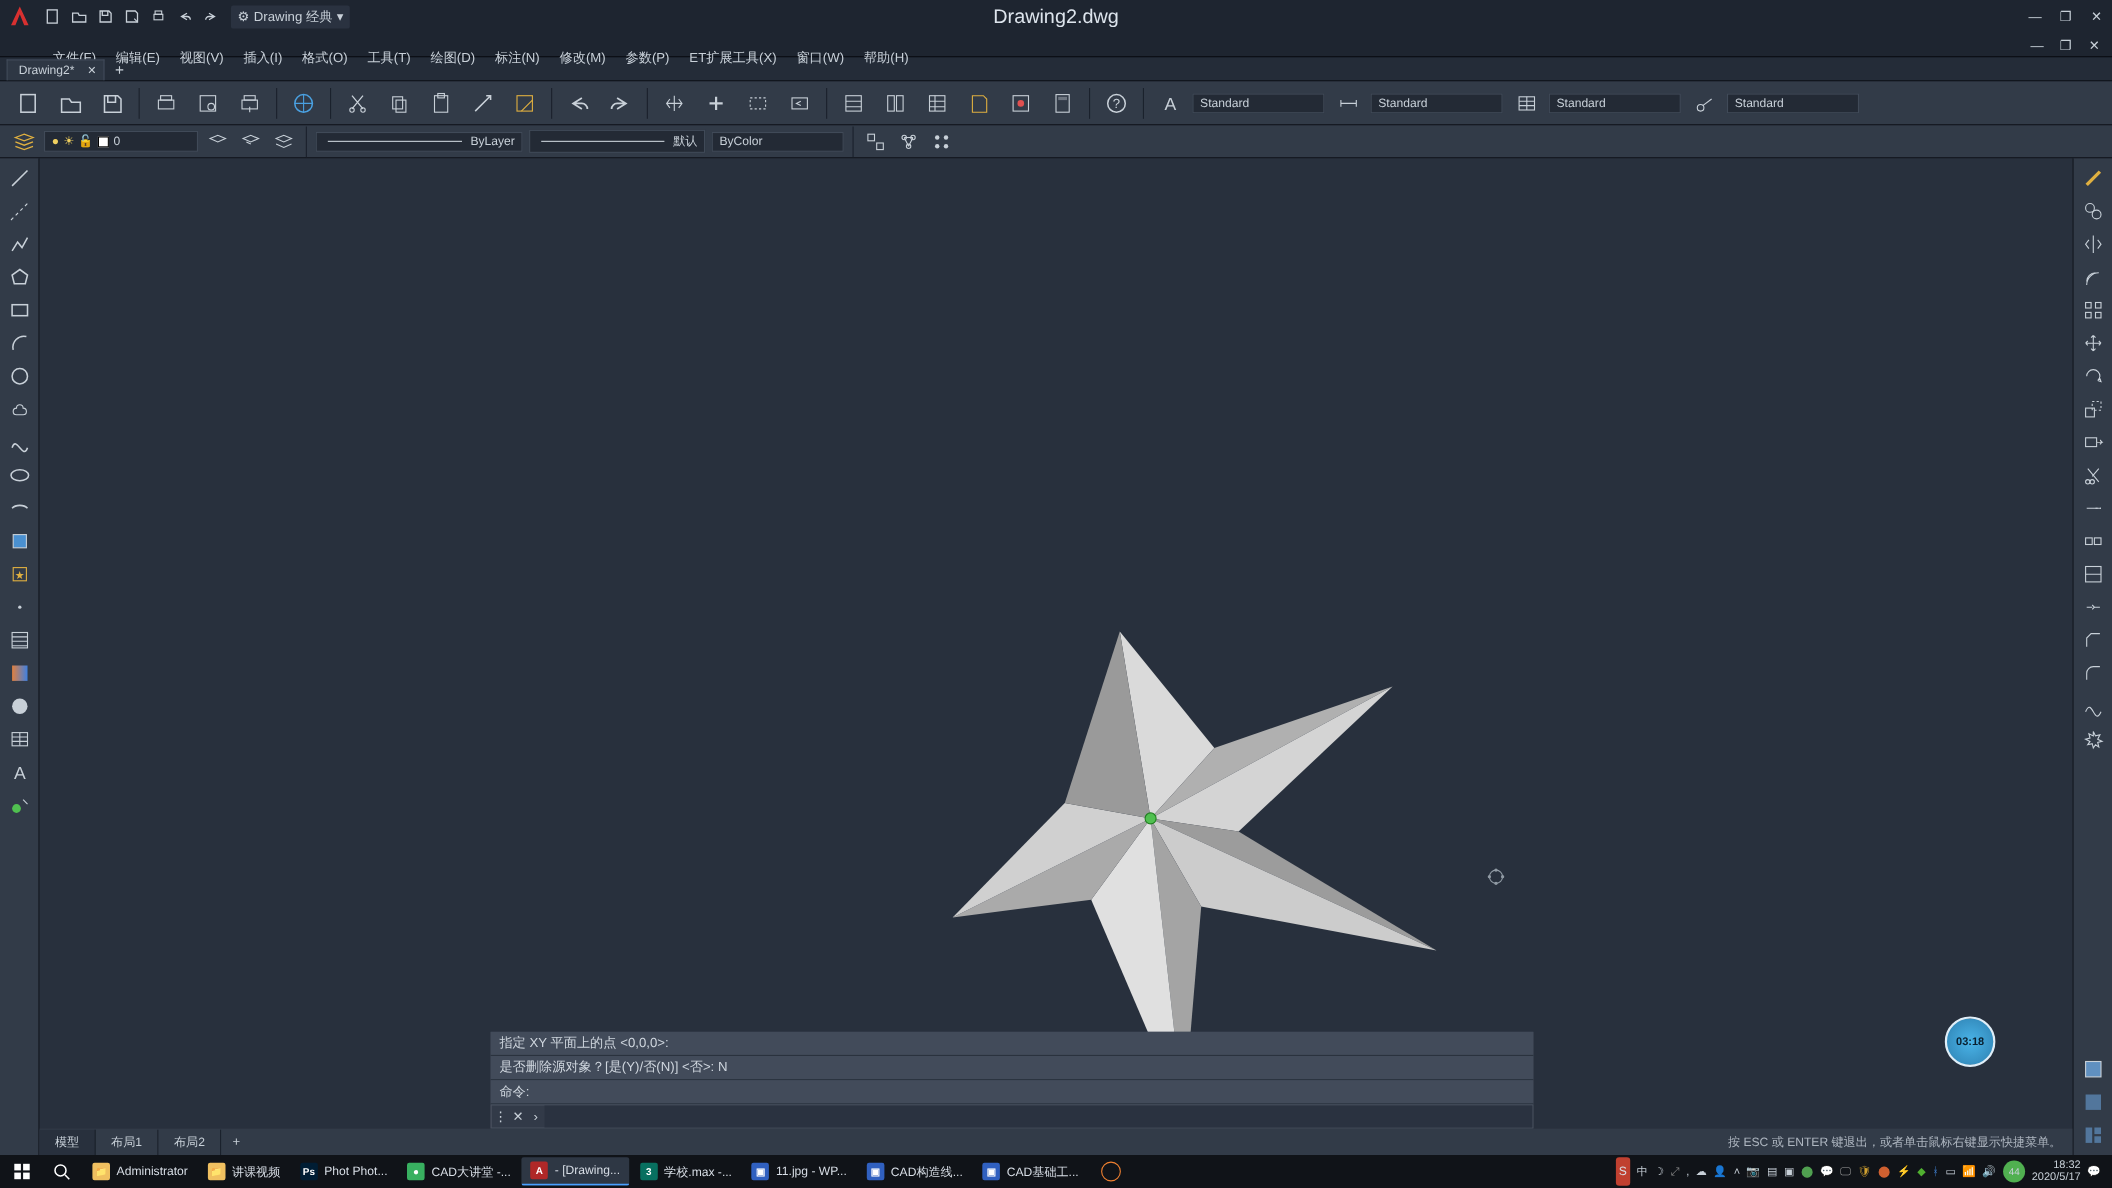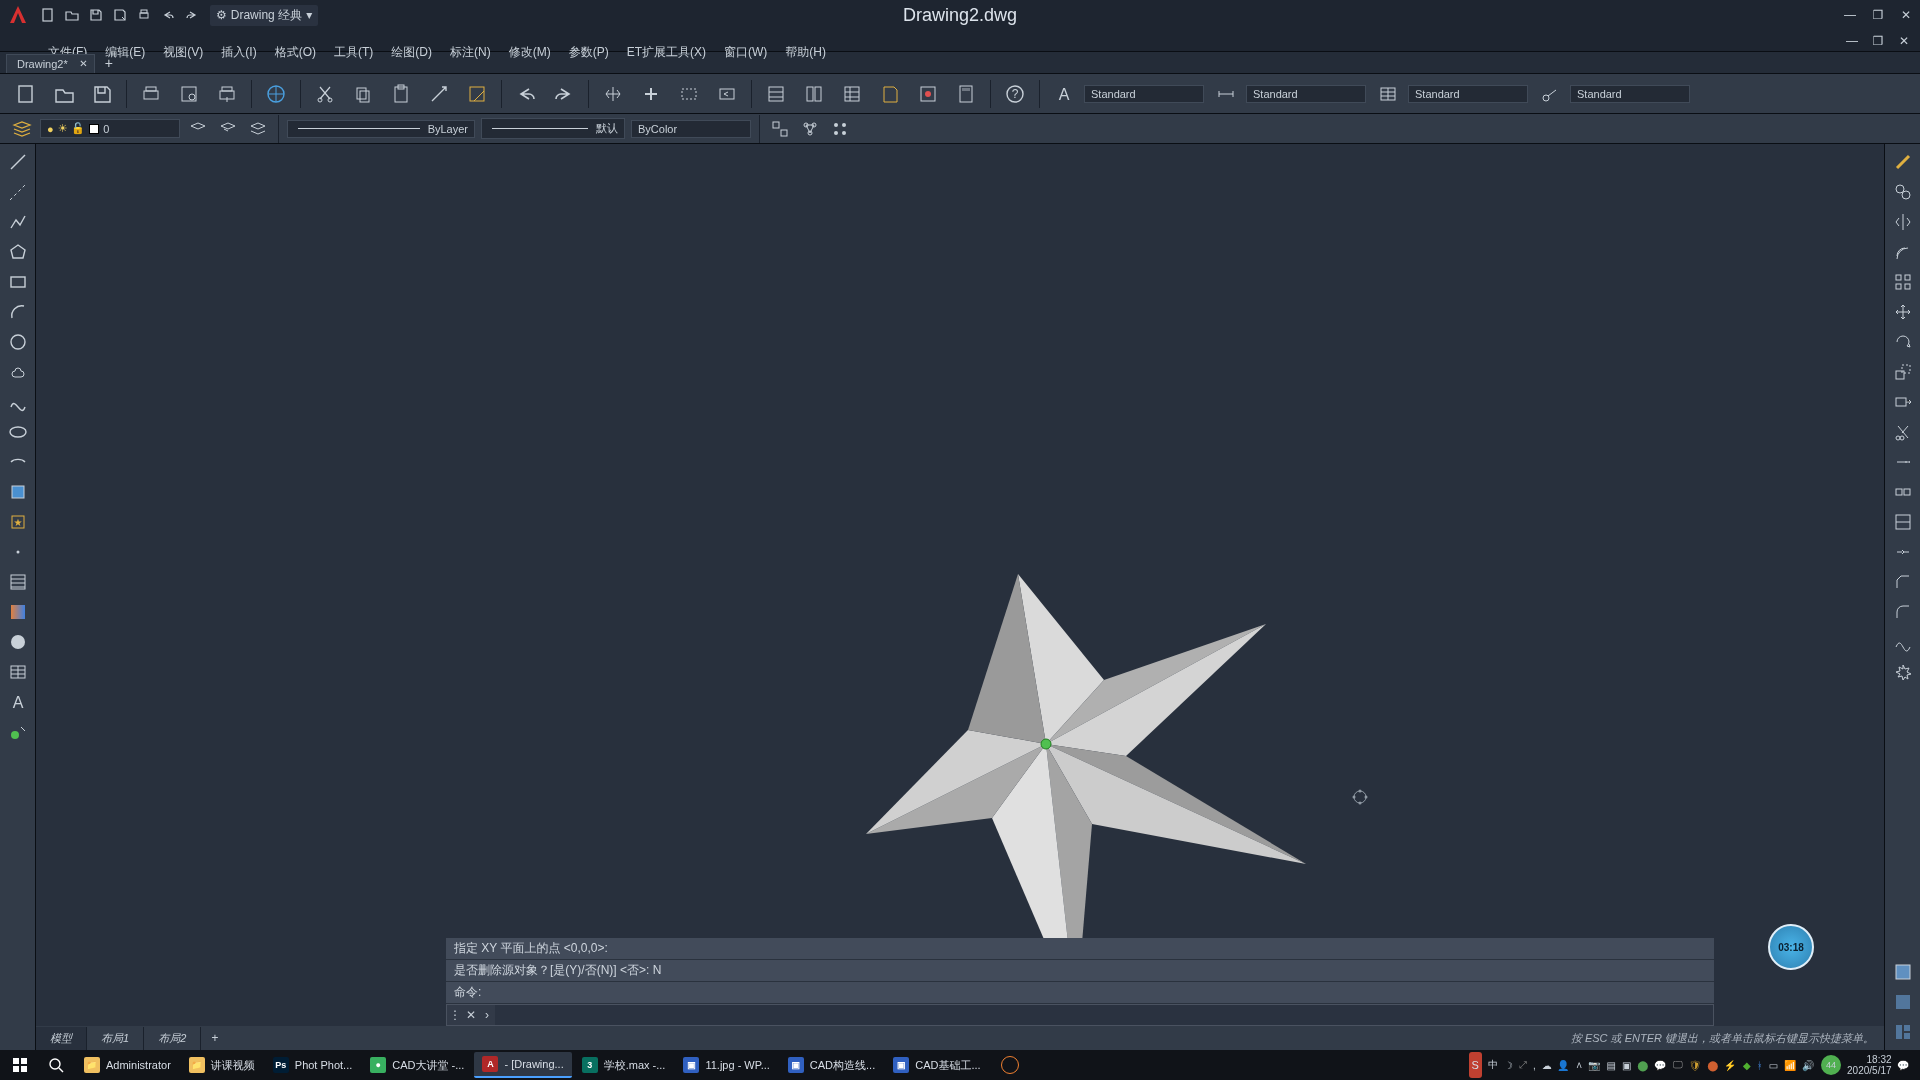--- a/index.html
+++ b/index.html
@@ -41,30 +41,30 @@
 .sm-btn { width:24px; height:24px; display:flex; align-items:center; justify-content:center; cursor:pointer;}
 
 
 .main { position:absolute; top:144px; left:0; right:0; bottom:30px; display:flex;}
 .left-tools { width:36px; background:#323b48; display:flex; flex-direction:column; align-items:center; padding:4px 0; gap:2px; border-right:1px solid #0a0e14;}
 .tool-btn { width:30px; height:28px; display:flex; align-items:center; justify-content:center; cursor:pointer; border-radius:2px;}
 .canvas-area { flex:1; background:#28303d; position:relative;}
 .right-tools { width:36px; background:#323b48; display:flex; flex-direction:column; align-items:center; padding:4px 0; gap:2px; border-left:1px solid #0a0e14;}
 
 
-.cmd-area { position:absolute; bottom:24px; left:410px; width:1268px; background:#3a4250; font-size:12px; font-family:Consolas,monospace;}
+.cmd-area { position:absolute; bottom:24px; left:410px; width:948px; background:#3a4250; font-size:12px; font-family:Consolas,monospace;}
 .cmd-hist { padding:2px 8px; color:#cfd6de; background:#424b5a; border-bottom:1px solid #2a323e;}
 .cmd-input-row { display:flex; align-items:center; background:#323a48; border:1px solid #4a5260;}
 .cmd-handle { width:16px; text-align:center;}
 .cmd-x { width:16px; text-align:center;}
 .cmd-chev { width:16px; text-align:center;}
 .cmd-input { flex:1; background:#2a3240; padding:3px 6px; outline:none; border:none; color:#cfd6de;}
 
 
-.layout-tabs { position:absolute; bottom:0; left:0; height:24px; background:#323b48; display:flex; align-items:center; width:100%;font-style:italic;}
+.layout-tabs { position:absolute; bottom:0; left:0; height:24px; background:#323b48; display:flex; align-items:center; width:100%;}
 .layout-tab { padding:4px 14px; font-size:11px; cursor:pointer; border-right:1px solid #1a212c;}
 .layout-tab.active { background:#28303d;}
 .layout-add { padding:4px 10px; cursor:pointer;}
 .hint-right { margin-left:auto; padding-right:10px; font-size:11px; color:#aeb6c0;}
 
 
 .taskbar { position:fixed; bottom:0; left:0; right:0; height:30px; background:#101318; display:flex; align-items:center; padding:0 4px; gap:4px;}
 .tb-btn { height:26px; padding:0 8px; display:flex; align-items:center; gap:6px; cursor:pointer; font-size:11px; color:#d8dee6; border-radius:2px;}
 .tb-active { background:#2e3744; border-bottom:2px solid #4aa0ff;}
 .tb-icon { width:16px; height:16px; display:flex; align-items:center; justify-content:center; border-radius:2px;}
@@ -381,21 +381,21 @@
   <div class="sm-btn">
       <svg width="20" height="20">
         <path d="M3 7l7-3 7 3-7 3z M3 12l7 3 7-3" fill="none" stroke="#c8d0d8"></path>
       </svg>
     </div>
   <div class="rsep"></div>
   <div class="layer-dd" style="width:188px">
     <span style="flex:1;border-top:1px solid #c8d0d8;margin:0 4px"></span>
     <span>ByLayer</span>
   </div>
-  <div class="layer-dd" style="width:144px">
+  <div class="layer-dd" style="width:160px">
     <span style="flex:1;border-top:1px solid #c8d0d8;margin:0 4px"></span>
     <span>默认</span>
   </div>
   <div class="layer-dd" style="width:120px">
     <span>ByColor</span>
   </div>
   <div class="rsep"></div>
   <div class="sm-btn">
       <svg width="20" height="20">
         <rect x="3" y="3" width="6" height="6" fill="none" stroke="#c8d0d8"></rect>

